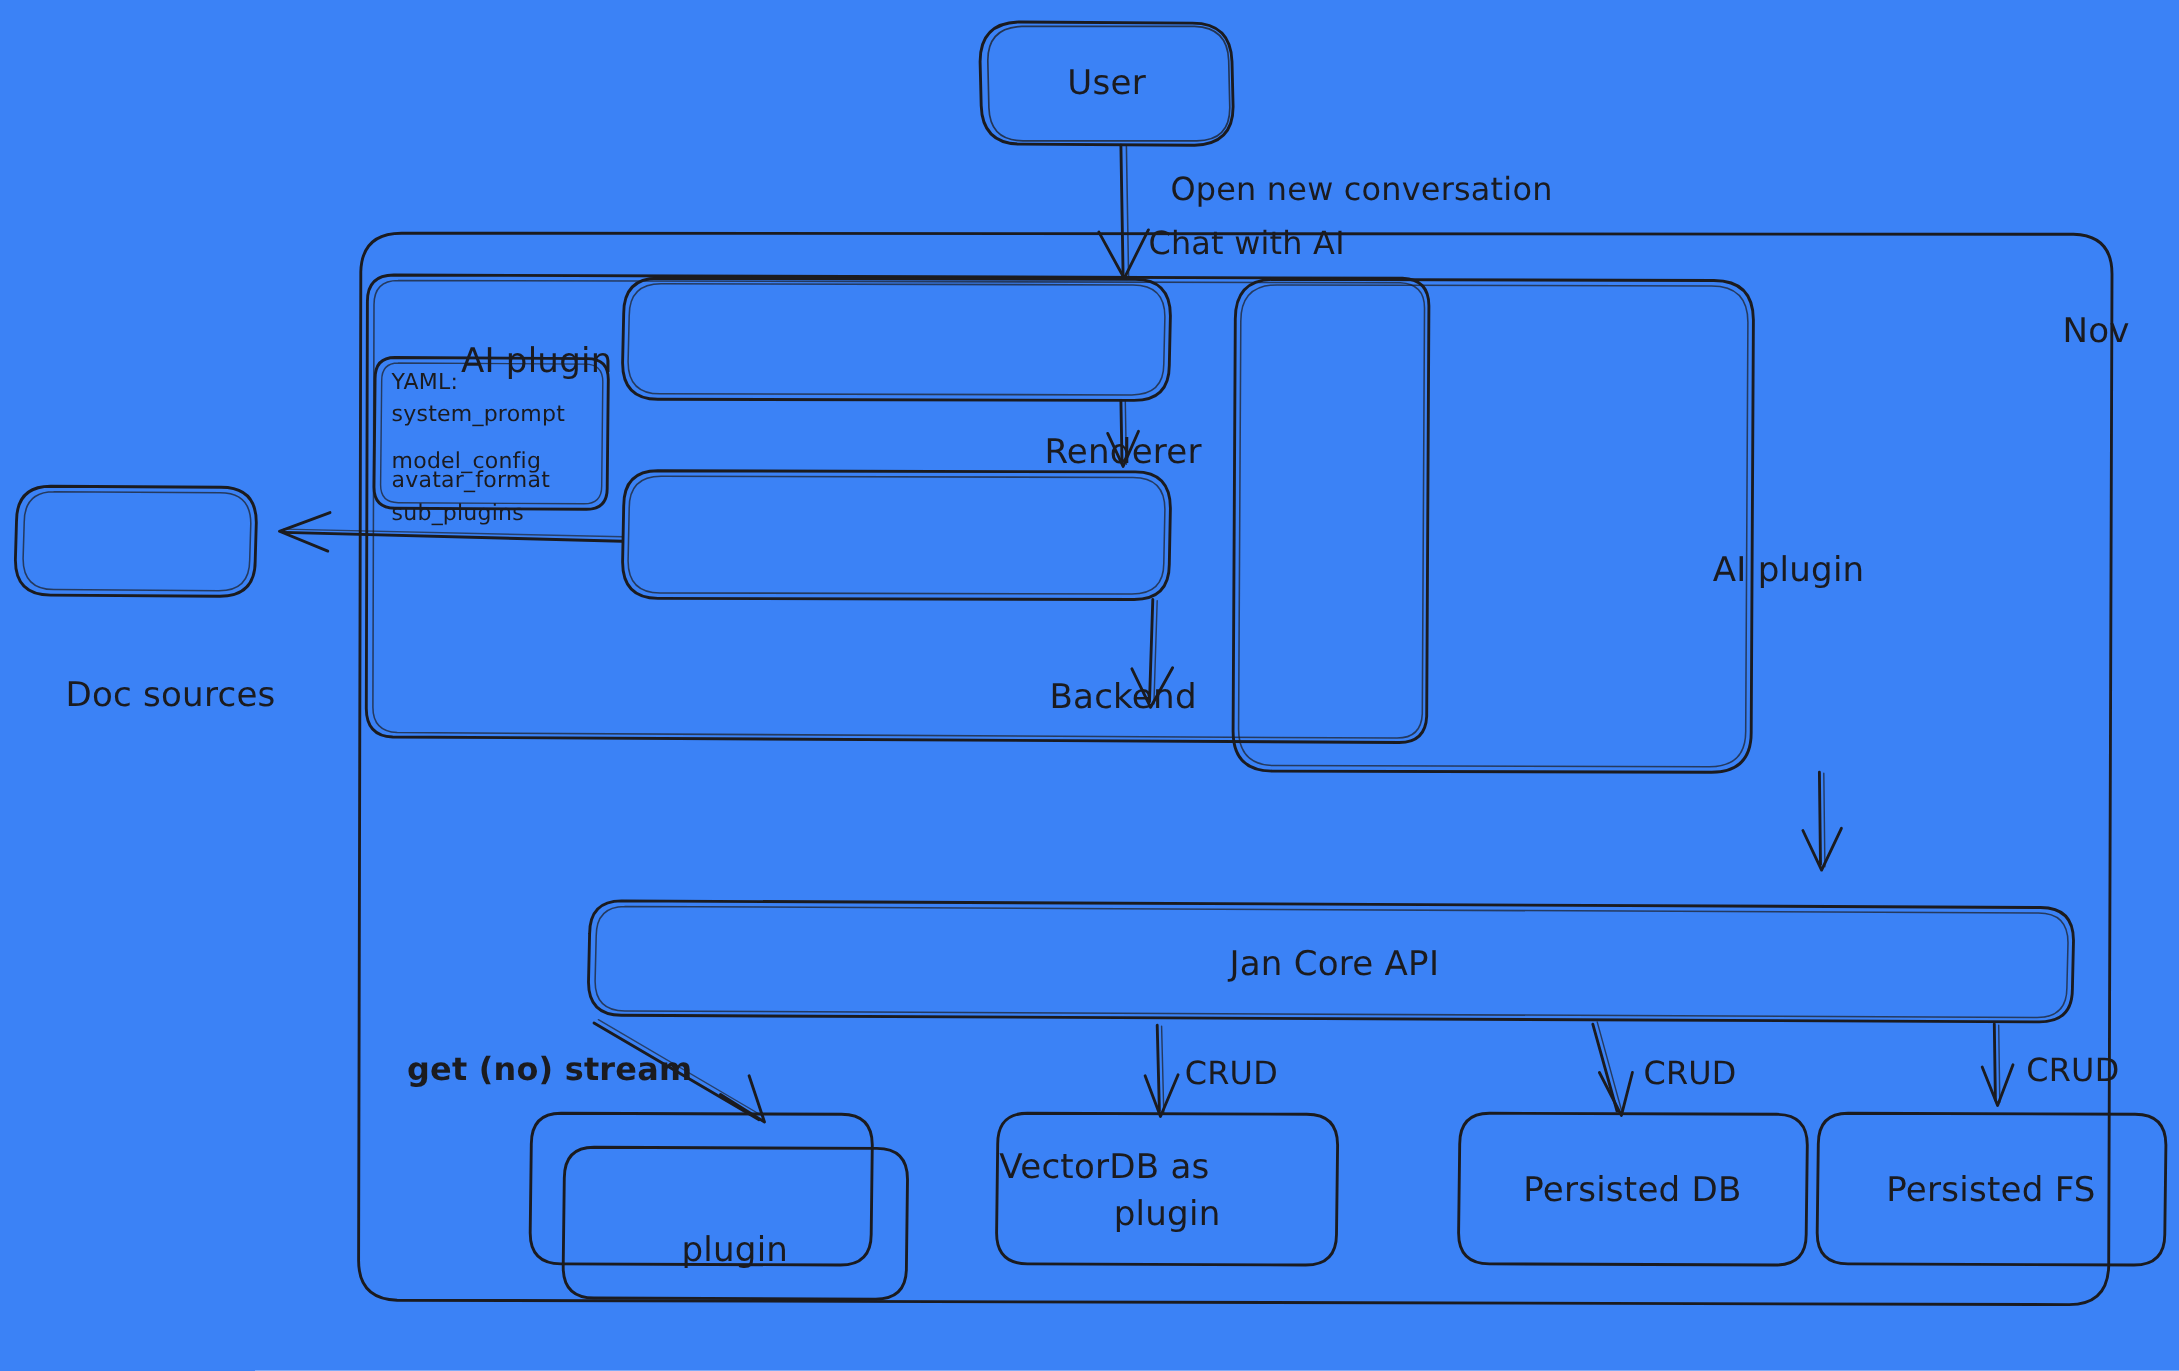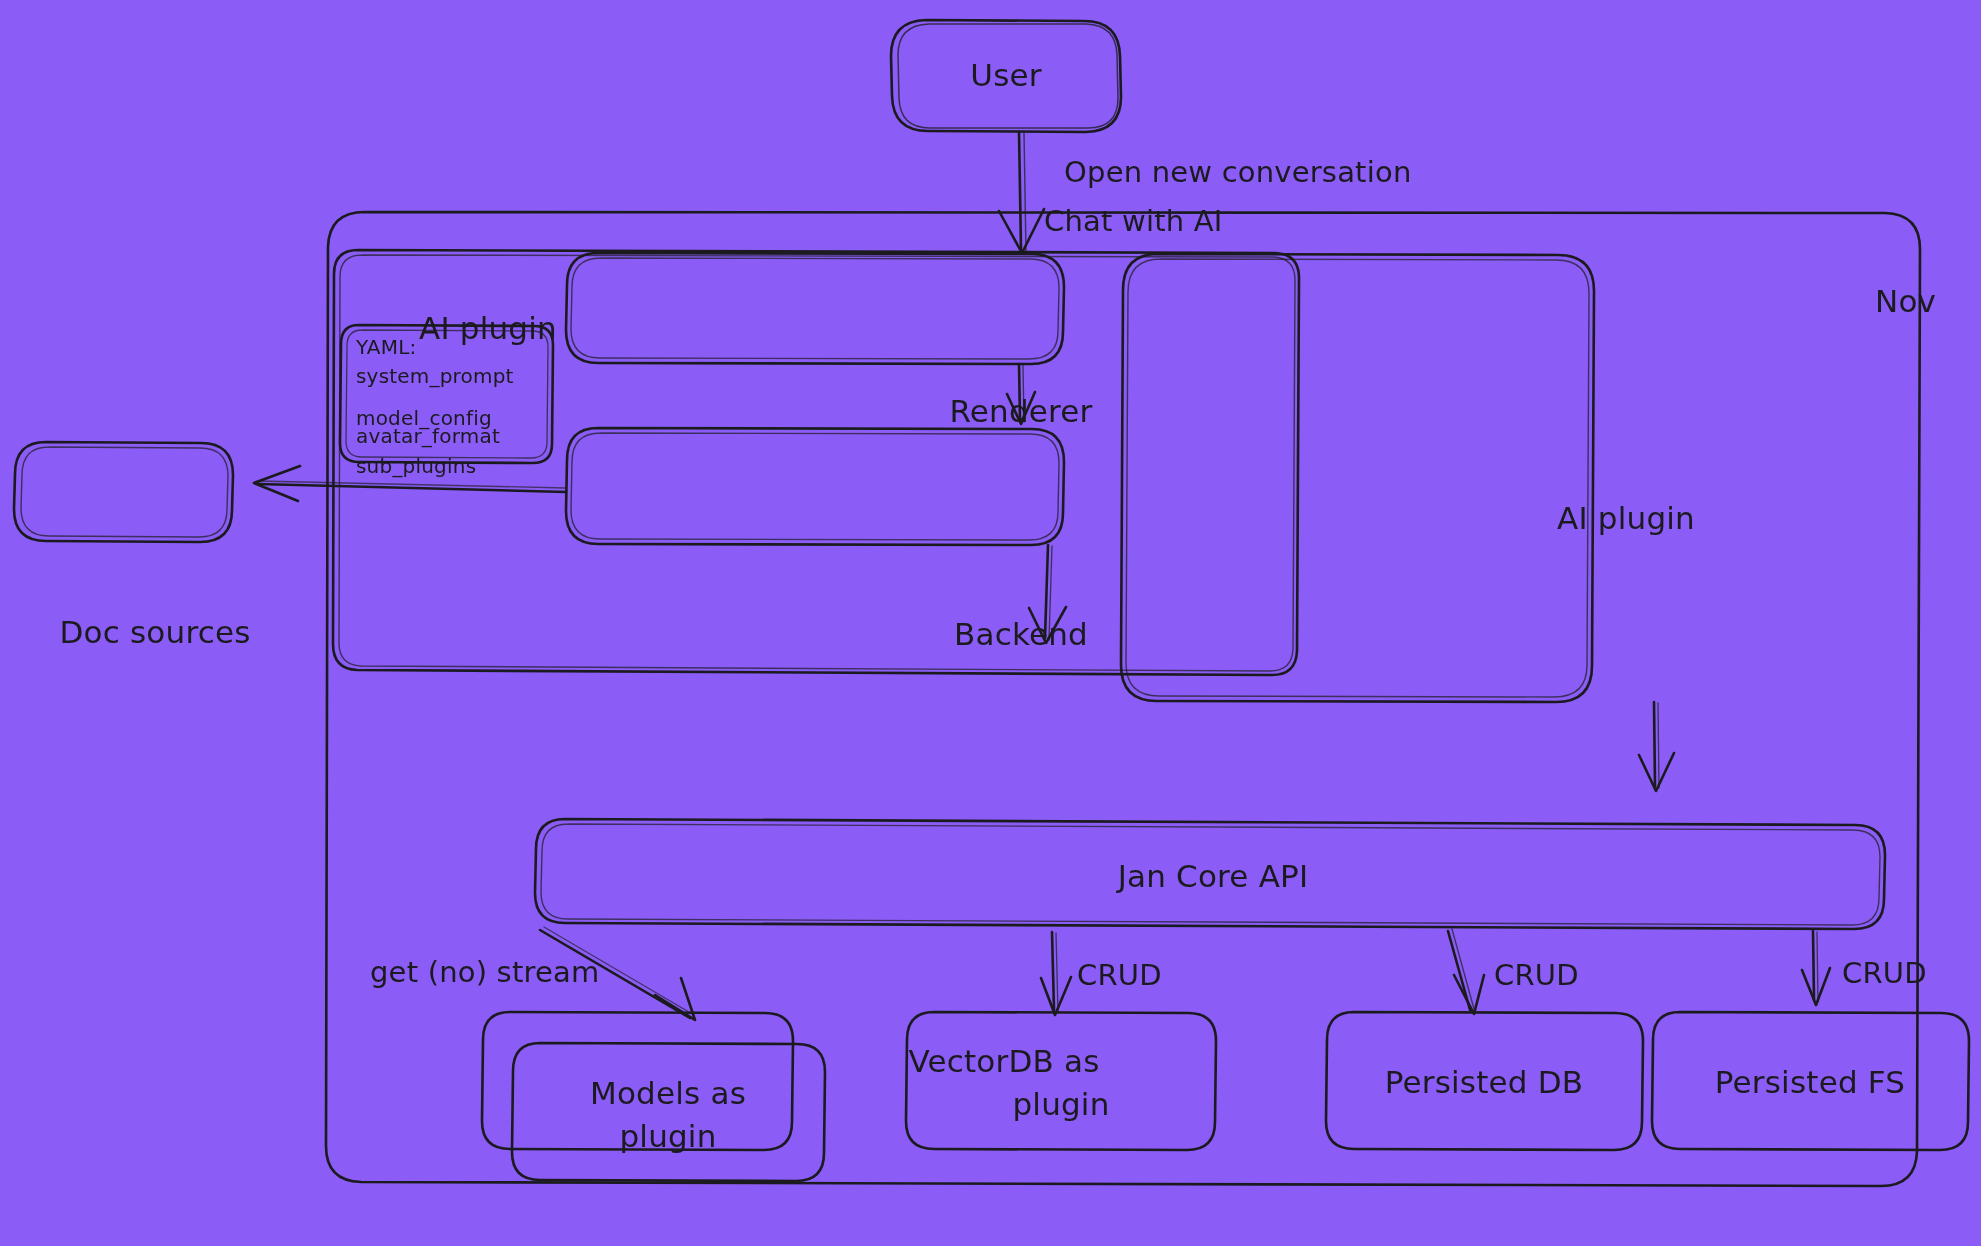--- a/index.html
+++ b/index.html
@@ -1,18 +1,18 @@
 <!DOCTYPE html>
 <html><head>
 <meta charset="utf-8">
 <style>
   html,body{margin:0;padding:0;background:#ffffff;}
   body{width:1981px;height:1246px;overflow:hidden;
        font-family:"DejaVu Sans","Liberation Sans",sans-serif;}
-  #stage{position:relative;width:1981px;height:1246px;background:#8b5cf6;}
+  #stage{position:relative;width:1981px;height:1246px;background:#3b82f6;}
   svg#wire{position:absolute;left:0;top:0;width:1981px;height:1246px;}
   .lbl{position:absolute;color:#1b1b1f;white-space:pre;
        font-family:"DejaVu Sans","Liberation Sans",sans-serif;
        letter-spacing:.2px;line-height:1.22;pointer-events:none;}
   .node-title{font-size:31px;text-align:center;}
   .group-title{font-size:31px;}
   .edge-label{font-size:29px;}
   .yaml{font-size:20px;line-height:1.28;}
   .center{transform:translateX(-50%);text-align:center;}
 </style>
@@ -160,26 +160,25 @@
   <div class="lbl node-title center" style="left:155px;top:598px;width:280px;margin-top:16px;">Doc sources</div>
 
   <div class="lbl yaml" style="left:356px;top:335px;">YAML:</div>
   <div class="lbl yaml" style="left:356px;top:364px;">system_prompt</div>
   <div class="lbl yaml" style="left:356px;top:406px;">model_config</div>
   <div class="lbl yaml" style="left:356px;top:424px;">avatar_format</div>
   <div class="lbl yaml" style="left:356px;top:454px;">sub_plugins</div>
 
   <div class="lbl node-title center" style="left:1213px;top:858px;width:700px;">Jan Core API</div>
 
-  <div class="lbl edge-label" style="left:370px;top:955px;">get (no) stream</div>
+  <div class="lbl edge-label" style="left:370px;top:955px;font-weight:bold;">get (no) stream</div>
   <div class="lbl edge-label" style="left:1077px;top:958px;">CRUD</div>
   <div class="lbl edge-label" style="left:1494px;top:958px;">CRUD</div>
   <div class="lbl edge-label" style="left:1842px;top:956px;">CRUD</div>
 
-  <div class="lbl node-title center" style="left:668px;top:1075px;width:300px;">Models as</div>
   <div class="lbl node-title center" style="left:668px;top:1118px;width:300px;">plugin</div>
 
   <div class="lbl node-title center" style="left:1004px;top:1043px;width:330px;">VectorDB as</div>
   <div class="lbl node-title center" style="left:1061px;top:1086px;width:330px;">plugin</div>
 
   <div class="lbl node-title center" style="left:1484px;top:1064px;width:330px;">Persisted DB</div>
 
   <div class="lbl node-title center" style="left:1810px;top:1064px;width:330px;">Persisted FS</div>
 
 </div>

